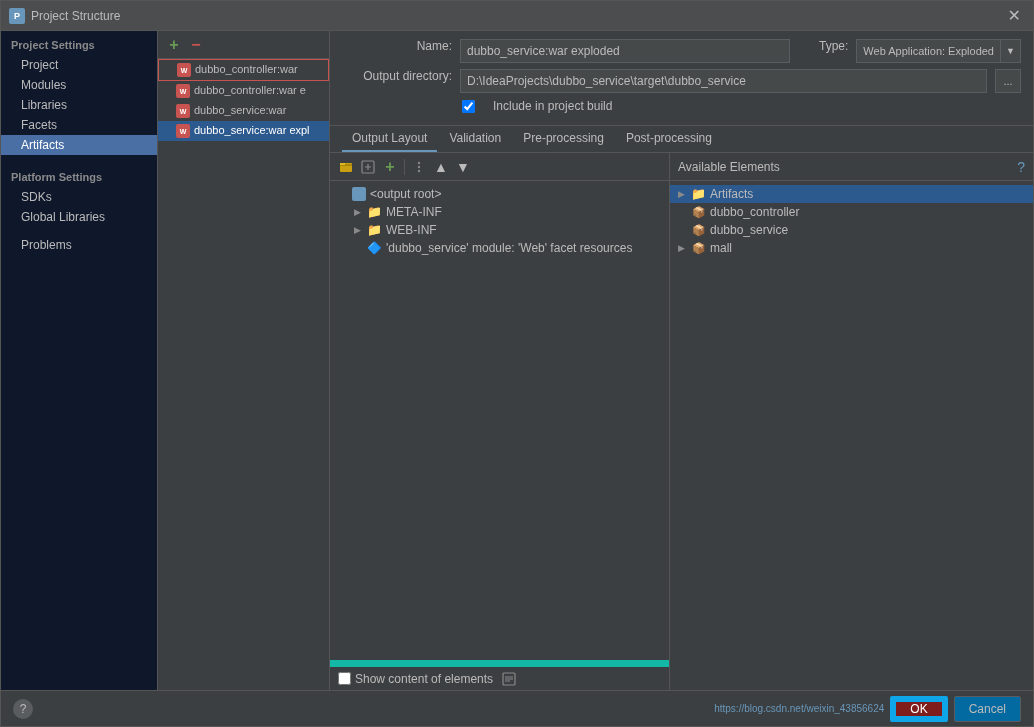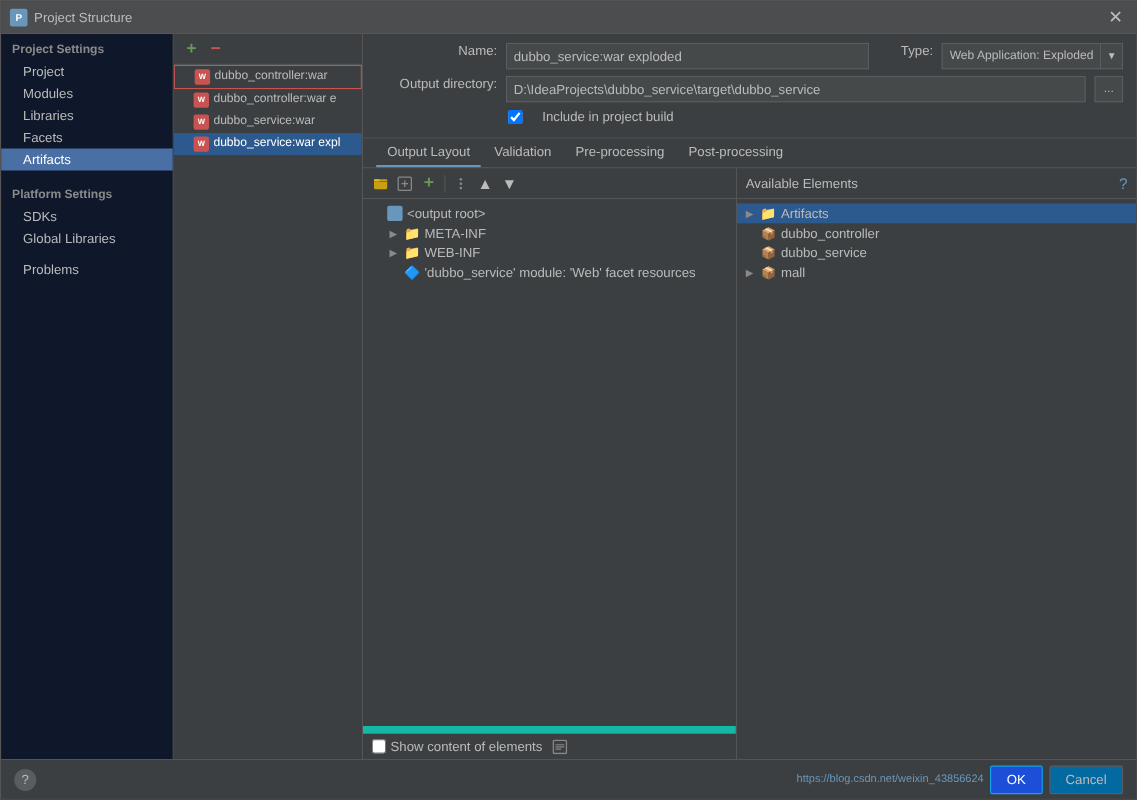--- a/index.html
+++ b/index.html
@@ -370,22 +370,22 @@
       gap: 6px;
       align-items: center;
     }
     .url-text {
       font-size: 10px;
       color: #6897bb;
     }
     .action-btn {
       height: 26px;
       padding: 0 14px;
-      background: #1d4ed8;
-      border: 1px solid #0ea5e9;
+      background: #7f1d1d;
+      border: 6px solid #0ea5e9;
       color: white;
       font-size: 12px;
       cursor: pointer;
       border-radius: 2px;
     }
     .action-btn.secondary {
       background: #0369a1;
       border: 1px solid #5a5d5f;
       color: #bbbbbb;
     }

